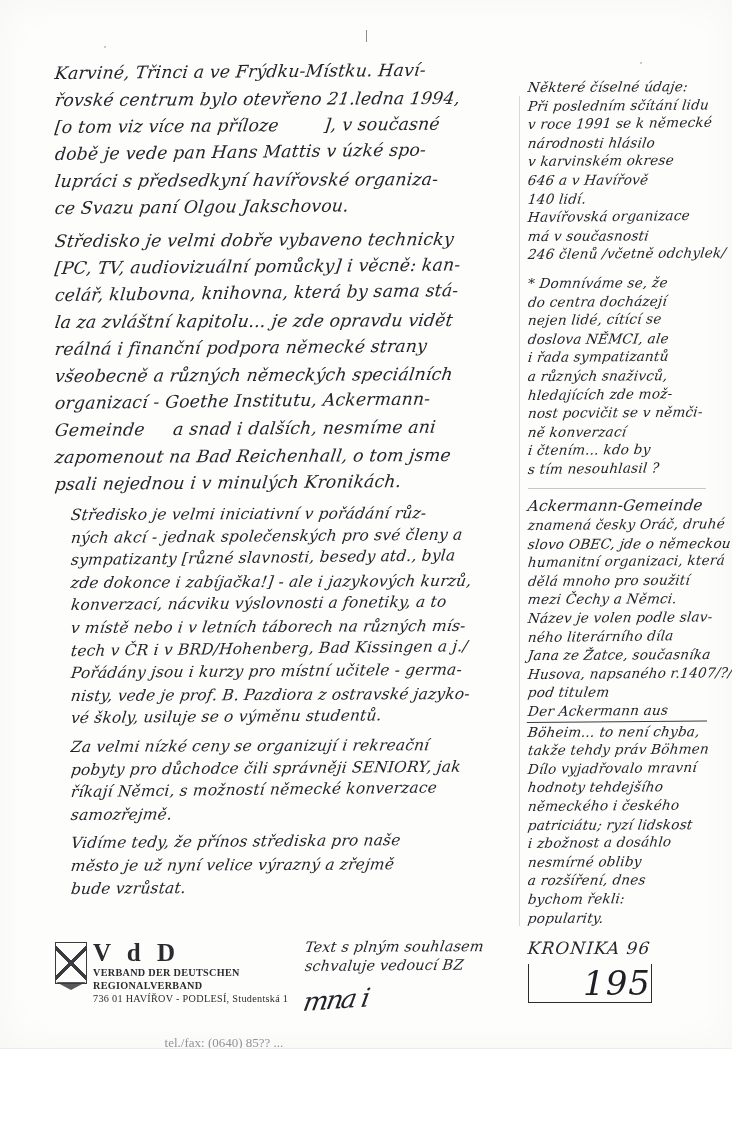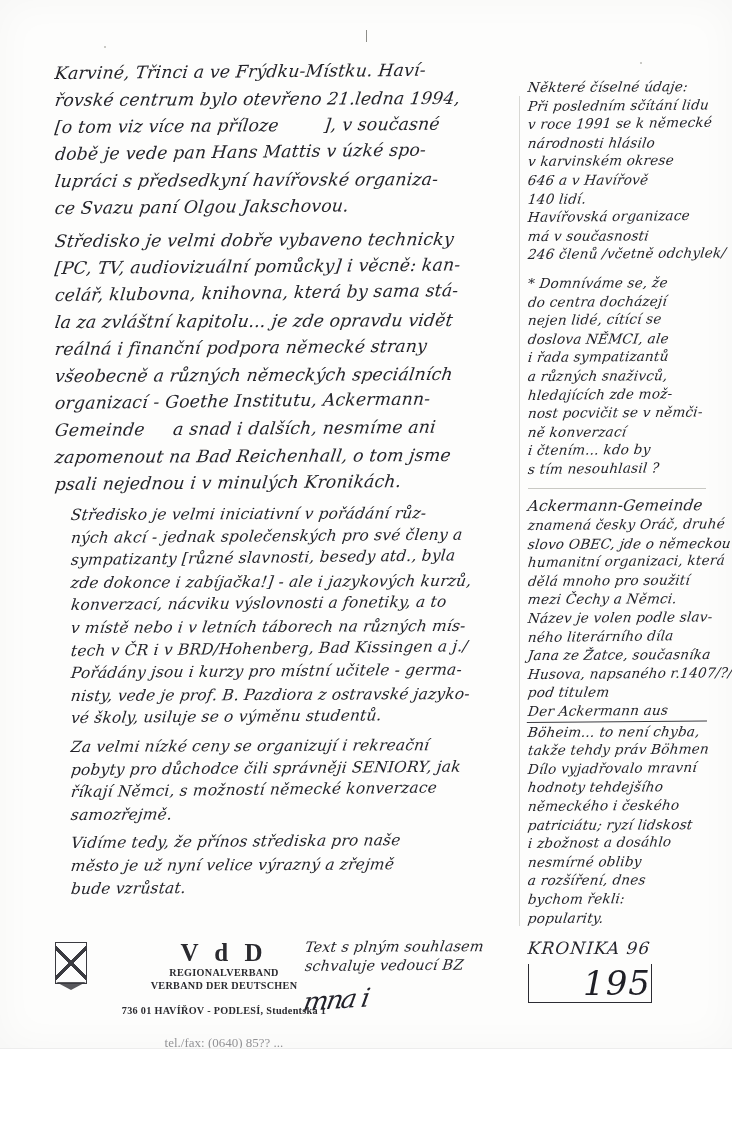--- a/index.html
+++ b/index.html
@@ -148,36 +148,35 @@
     border-left: 15px solid transparent;
     border-right: 15px solid transparent;
     border-top: 8px solid #3b3b40;
     opacity: 0.85;
   }
   .stamp-text {
     position: absolute;
     left: 38px;
     top: 0;
     width: 262px;
-    text-align: center;
   }
   .stamp-vdd {
     font-family: "Liberation Serif", serif;
     font-weight: bold;
     font-size: 25px;
     letter-spacing: 5px;
     line-height: 26px;
   }
   .stamp-l {
     font-size: 10.2px;
     letter-spacing: 0.3px;
     line-height: 13px;
     font-weight: bold;
   }
-  .stamp-l.thin { font-weight: bold; margin-top: 12px; }
+  .stamp-l.thin { font-weight: normal; }
   .stamp-cut {
     position: absolute;
     left: 38px;
     top: 96px;
     width: 262px;
     height: 13px;
     overflow: hidden;
     font-size: 13px;
     line-height: 13px;
     text-align: center;
@@ -350,22 +349,22 @@
       <span class="line sk1">bychom řekli:</span>
       <span class="line sk2">popularity.</span>
     </div>
 
   </div>
 
   <div class="stamp">
     <div class="stamp-crest"></div>
     <div class="stamp-text">
       <div class="stamp-vdd">V d D</div>
+      <div class="stamp-l">VERBAND DER DEUTSCHEN</div>
       <div class="stamp-l">REGIONALVERBAND</div>
-      <div class="stamp-l">VERBAND DER DEUTSCHEN</div>
       <div class="stamp-l thin">736 01 HAVÍŘOV - PODLESÍ, Studentská 1</div>
     </div>
     <div class="stamp-cut">tel./fax: (0640) 85?? ...</div>
   </div>
 
   <div class="sign-block hand">
     <span class="line sk2">Text s plným souhlasem</span>
     <span class="line sk1">schvaluje vedoucí BZ</span>
     <div class="signature">mna i</div>
   </div>

